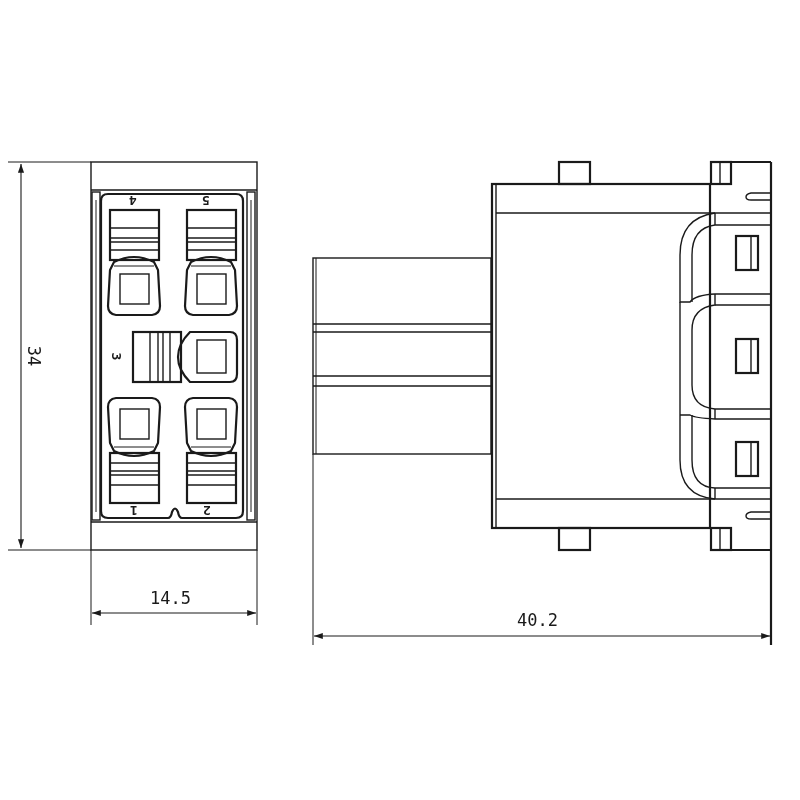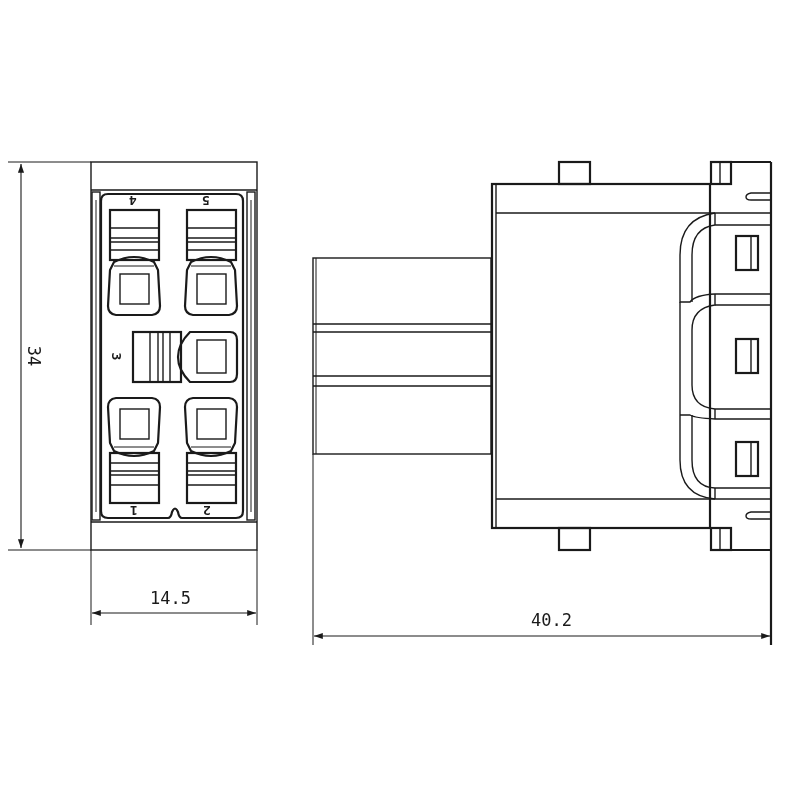--- a/index.html
+++ b/index.html
@@ -176,19 +176,19 @@
     </g>
   </g>
 
   <g>
     <line class="dim" x1="314" y1="636" x2="770" y2="636" marker-start="url(#arr)" marker-end="url(#arr)"></line>
   </g>
 </svg>
 
 <div class="lbl" style="left:24px; top:346px; transform: rotate(90deg); transform-origin: center;">34</div>
 <div class="lbl" style="left:150px; top:588px;">14.5</div>
-<div class="lbl" style="left:531px; top:610px;">40.2</div>
+<div class="lbl" style="left:517px; top:610px;">40.2</div>
 
 <div class="pin-lbl" style="left:129px; top:193px; transform: rotate(180deg);">4</div>
 <div class="pin-lbl" style="left:202px; top:193px; transform: rotate(180deg);">5</div>
 <div class="pin-lbl" style="left:113px; top:349px; transform: rotate(90deg);">3</div>
 <div class="pin-lbl" style="left:130px; top:503px; transform: rotate(180deg);">1</div>
 <div class="pin-lbl" style="left:203px; top:503px; transform: rotate(180deg);">2</div>
 
 </body></html>

